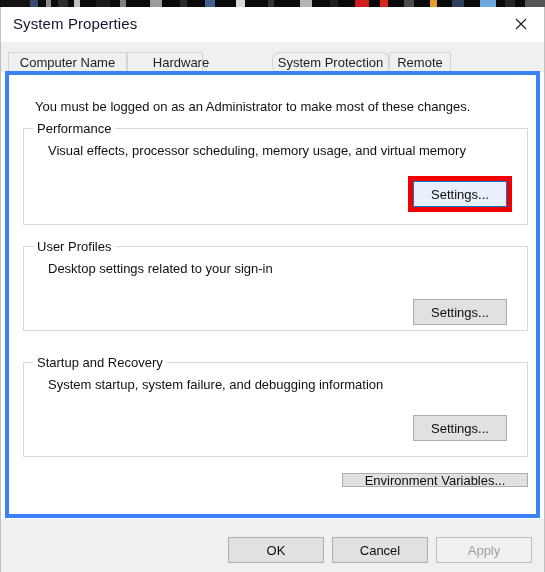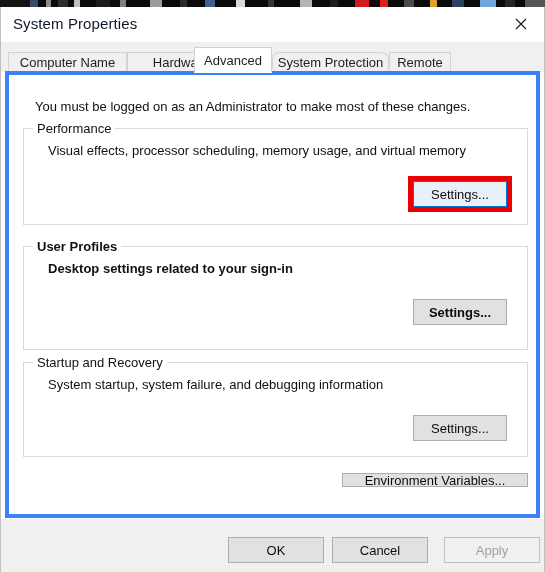--- a/index.html
+++ b/index.html
@@ -118,21 +118,20 @@
     font-family: "Liberation Sans", sans-serif;
   }
   .btn.focused {
     background: #e8f1fb;
     border: 1px solid #0078d7;
   }
   .btn.disabled {
     background: transparent;
     border: 1px solid #bfbfbf;
     color: #a0a0a0;
-    margin-left: 8px;
   }
 
   
   .annot-box {
     position: absolute;
     border: 5px solid #ee0000;
     pointer-events: none;
     z-index: 9;
   }
 
@@ -180,37 +179,36 @@
     <div id="close-button">
       <svg width="12" height="12" viewBox="0 0 12 12">
         <path d="M1 1 L11 11 M11 1 L1 11" stroke="#1a1a1a" stroke-width="1.1" fill="none"></path>
       </svg>
     </div>
   </div>
 
   <div id="tabstrip">
     <div class="tab" style="left:7px;   width:119px;">Computer Name</div>
     <div class="tab" style="left:126px; width:76px;padding-left:39px;">Hardware</div>
-    <div class="tab selected" style="left:193px; width:78px;">Advanced</div>
     <div class="tab" style="left:271px; width:117px;border-radius:7px;">System Protection</div>
     <div class="tab" style="left:388px; width:62px;">Remote</div>
   </div>
 
   <div id="tabpanel">
 
     <div id="admin-note">You must be logged on as an Administrator to make most of these changes.</div>
 
     <div class="groupbox" style="top:53px; height:97px;">
       <div class="group-label">Performance</div>
       <div class="group-desc">Visual effects, processor scheduling, memory usage, and virtual memory</div>
       <div class="btn focused" style="left:389px; top:52px; width:94px; height:26px;">Settings...</div>
       <div class="annot-box" style="left:384px; top:47px; width:104px; height:36px;"></div>
     </div>
 
-    <div class="groupbox" style="top:171px; height:104px;font-weight:bold;">
+    <div class="groupbox" style="top:171px; height:85px;">
       <div class="group-label">User Profiles</div>
       <div class="group-desc">Desktop settings related to your sign-in</div>
       <div class="btn" style="left:389px; top:52px; width:94px; height:26px;">Settings...</div>
     </div>
 
     <div class="groupbox" style="top:287px; height:95px;">
       <div class="group-label">Startup and Recovery</div>
       <div class="group-desc">System startup, system failure, and debugging information</div>
       <div class="btn" style="left:389px; top:52px; width:94px; height:26px;">Settings...</div>
     </div>

